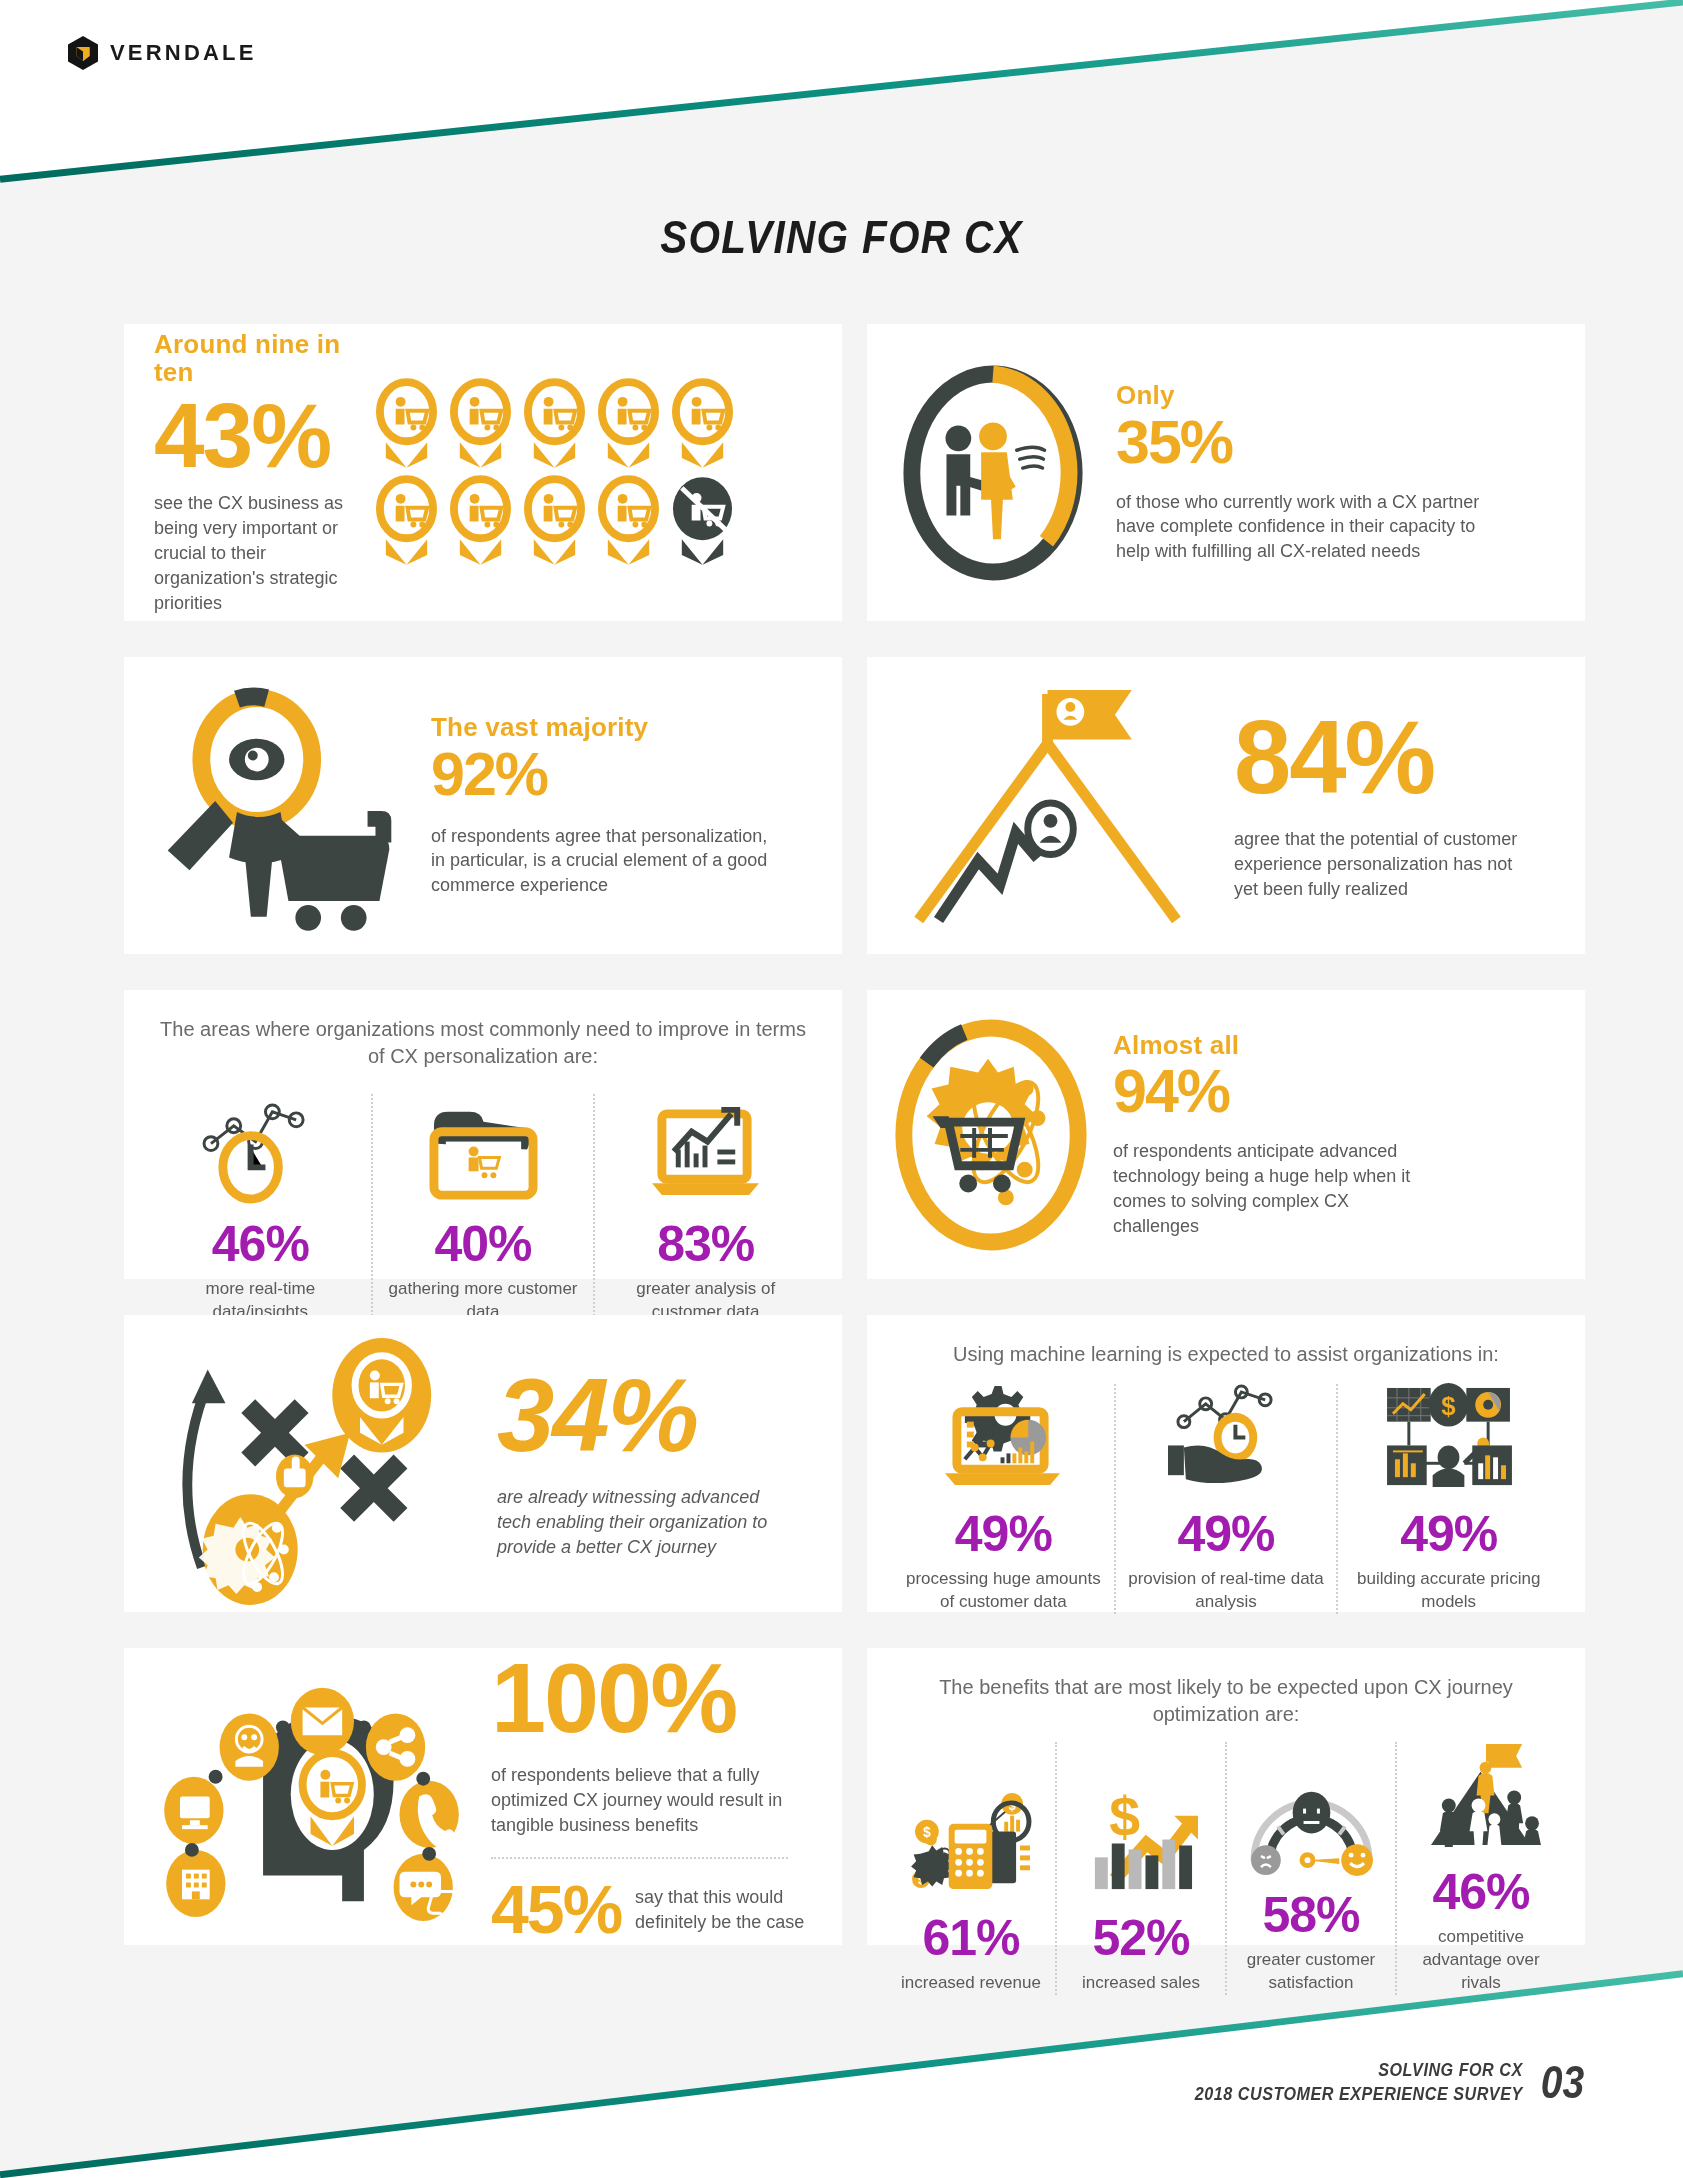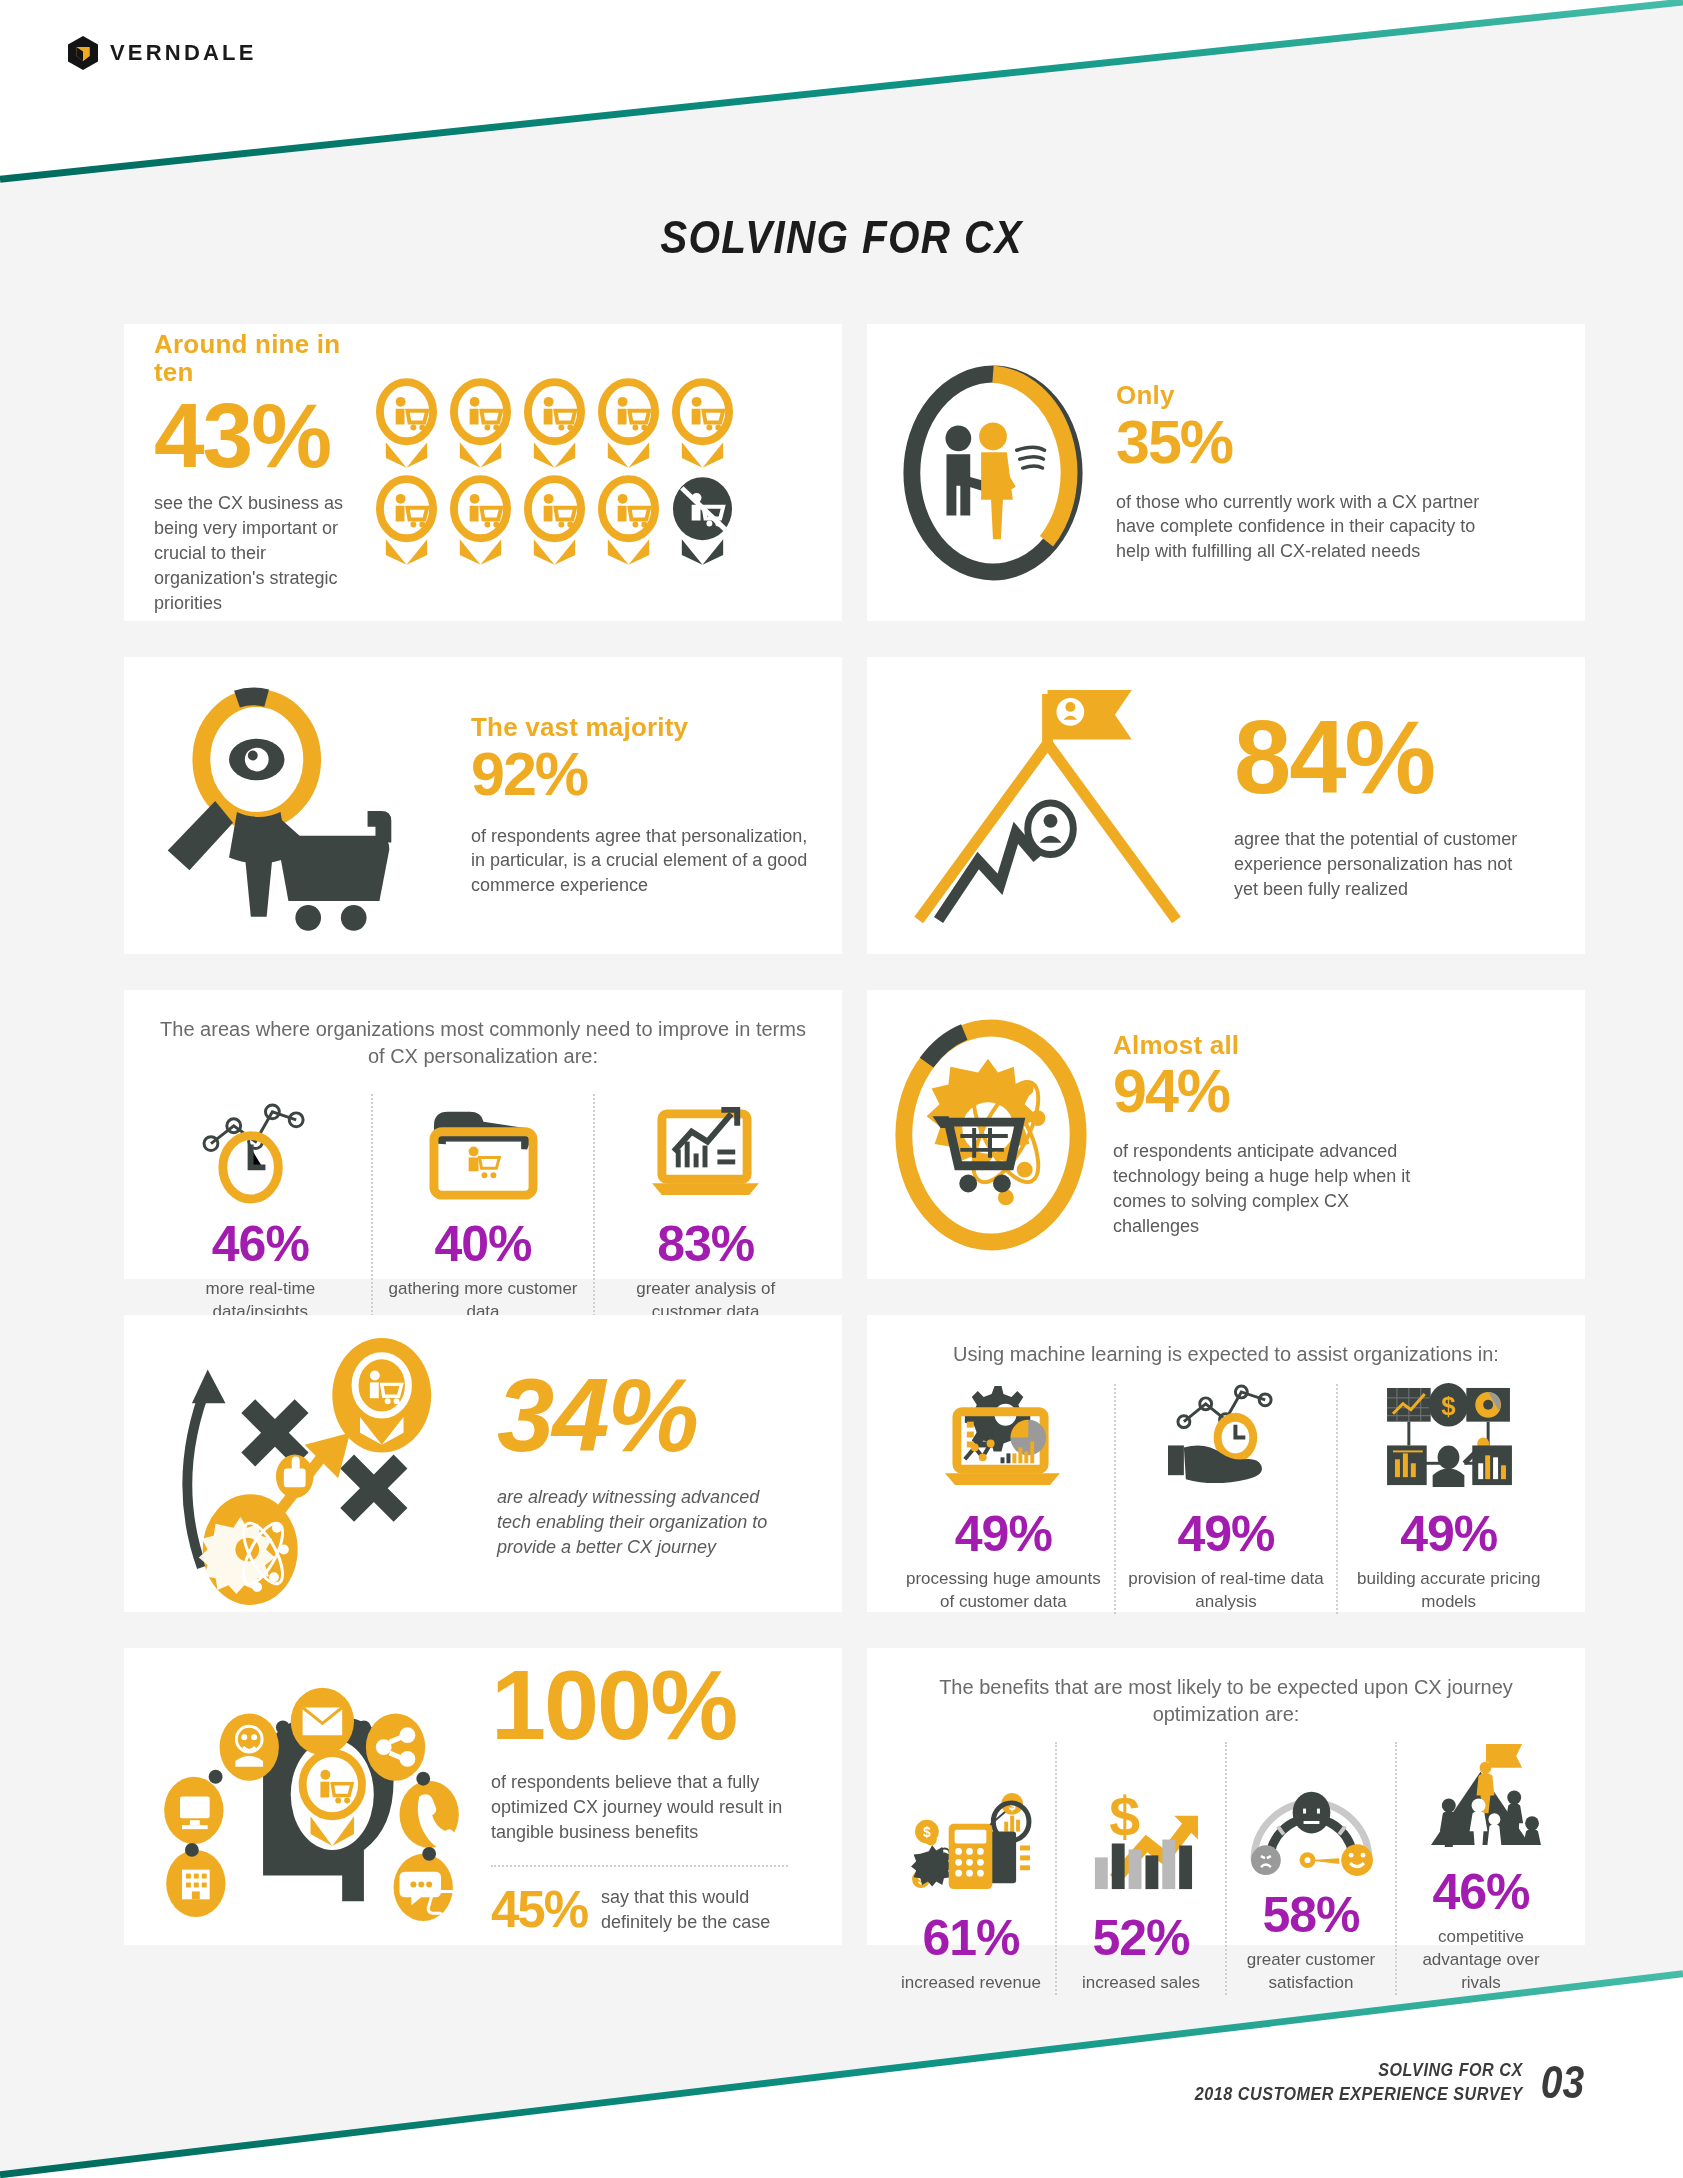--- a/index.html
+++ b/index.html
@@ -102,21 +102,21 @@
   
   .c1 { padding: 0 0 0 30px; }
   .c1-left { width: 198px; }
   .pins { display: grid; grid-template-columns: repeat(5, 65px); gap: 10px 9px; margin-left: 22px; }
 
   
   .c2 { padding-left: 30px; }
   .c2-txt { margin-left: 26px; }
 
   
-  .c3 { padding-left: 18px; gap: 40px; }
+  .c3 { padding-left: 18px; }
   .c3-txt { margin-left: 12px; width: 337px; }
 
   
   .c4 { padding-left: 22px; }
   .c4-txt { margin-left: 18px; width: 297px; }
 
   
   .c5 { flex-direction: column; align-items: stretch; justify-content: flex-start; padding: 26px 26px 18px; gap: 10px; }
   .c5-cols { display: flex; flex: 1; margin-top: 14px; }
 
@@ -747,21 +747,21 @@
             <circle cx="282" cy="114" r="7"></circle>
           <circle cx="48" cy="186" r="7"></circle>
             <circle cx="288" cy="190" r="7"></circle>
         </g>
       </svg>
       <div class="c9-txt">
         <div class="bignum" style="font-size:99px;margin-bottom:18px">100%</div>
         <div class="body-txt sm">of respondents believe that a fully optimized CX journey would result in tangible business benefits</div>
         <div class="hr-dot"></div>
         <div class="split45">
-          <div class="bignum" style="font-size:51px">45%</div>
+          <div class="bignum" style="font-size:68px">45%</div>
           <div class="body-txt sm" style="width:178px">say that this would definitely be the case</div>
         </div>
       </div>
     </div>
 
     <div class="card h-r5 c10">
       <div class="card-head">The benefits that are most likely to be expected upon CX journey optimization are:</div>
       <div class="c10-cols">
 
         <div class="col-cell">

